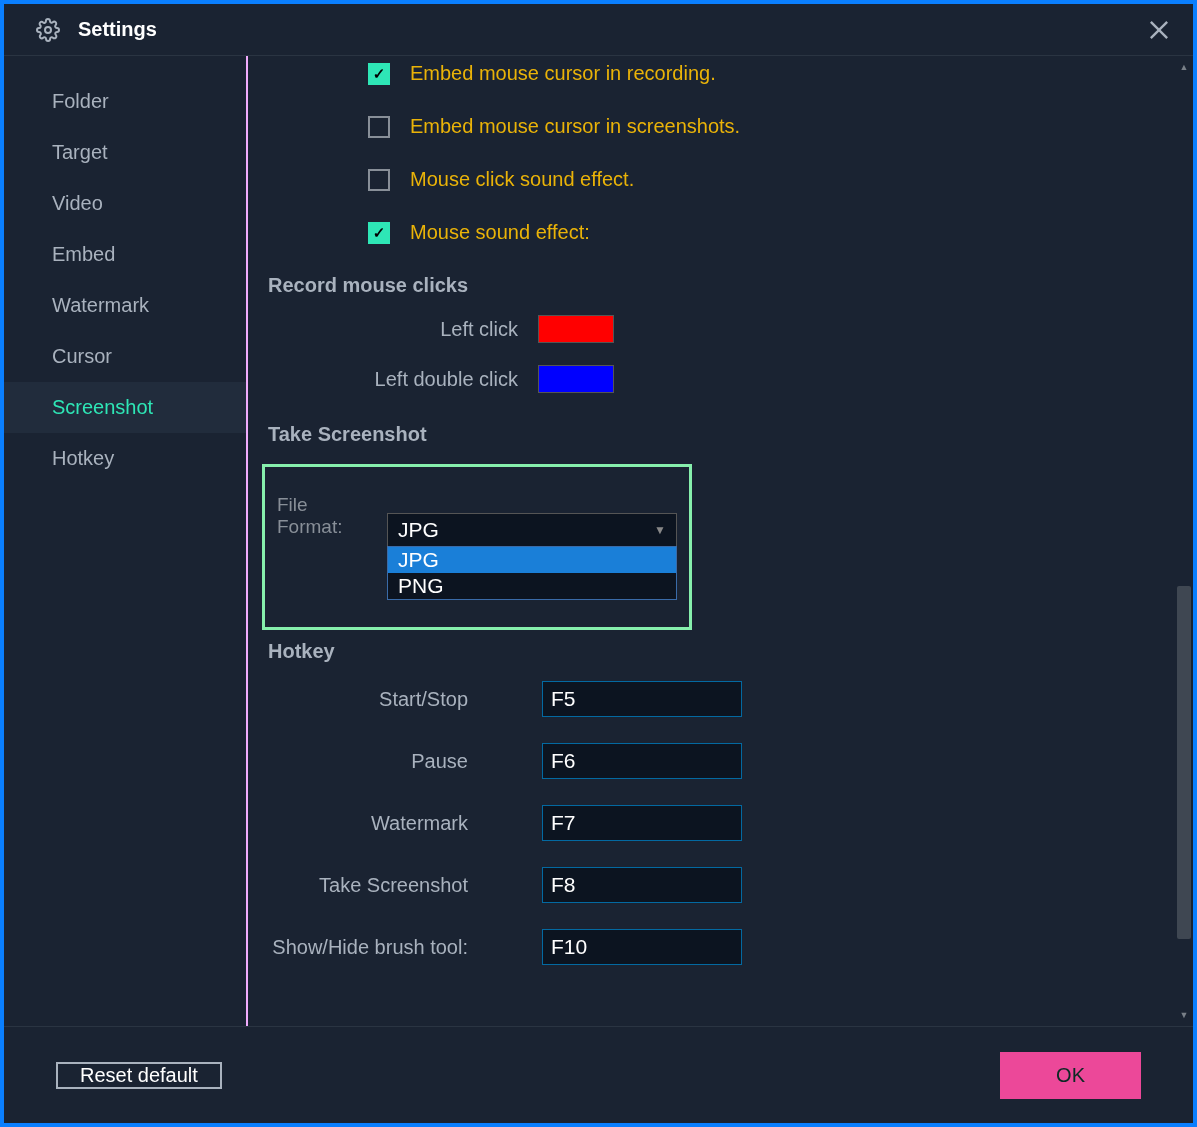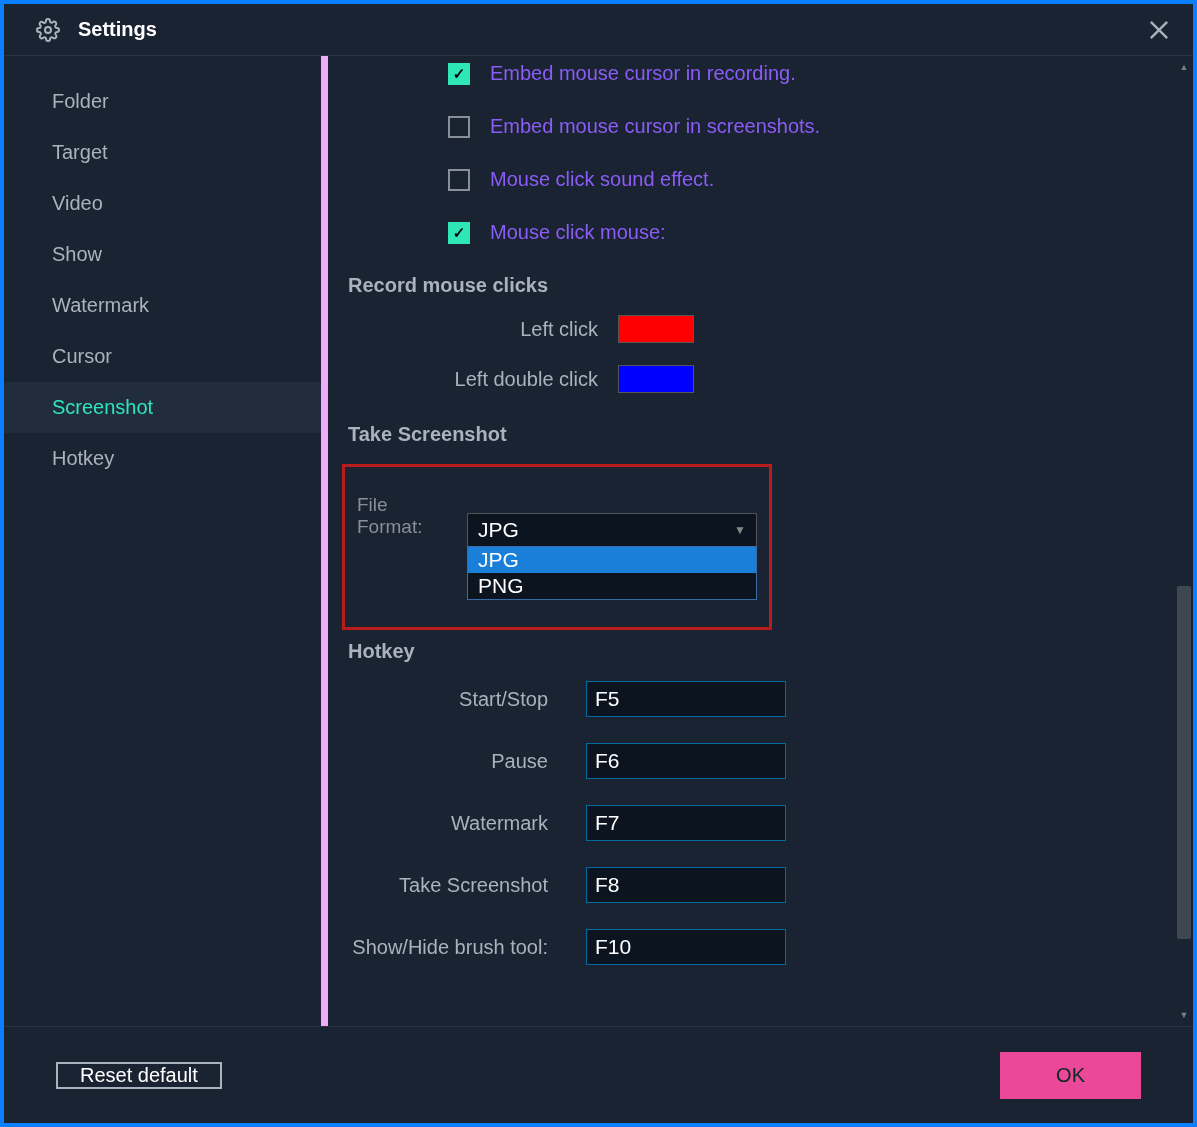--- a/index.html
+++ b/index.html
@@ -27,22 +27,22 @@
     }
     .gear-icon { width: 24px; height: 24px; margin-right: 18px; }
     .title { color: #fff; font-size: 20px; font-weight: 600; }
     .close-icon { margin-left: auto; width: 28px; height: 28px; cursor: pointer; }
     .body {
       flex: 1;
       display: flex;
       overflow: hidden;
     }
     .sidebar {
-      width: 324px;
-      border-right: 7px solid #f0abfc;
+      width: 244px;
+      border-right: 2px solid #f0abfc;
       padding-top: 20px;
     }
     .sidebar-item {
       color: #a9b2be;
       font-size: 20px;
       padding: 14px 0 14px 48px;
       cursor: pointer;
     }
     .sidebar-item.active { color: #2ee6b6; background: #212c3c; }
     .content-wrap {
@@ -85,31 +85,31 @@
       width: 22px;
       height: 22px;
       border: 2px solid #888f98;
       margin-right: 20px;
       display: inline-flex;
       align-items: center;
       justify-content: center;
       cursor: pointer;
     }
     .checkbox.checked { background: #2ee6b6; border-color: #2ee6b6; color: #000; font-weight: bold; font-size: 15px; }
-    .checkbox-label { color: #8b5cf6; font-size: 20px; }
+    .checkbox-label { color: #eab308; font-size: 20px; }
     .section-heading { color: #a9b2be; font-size: 20px; font-weight: 600; margin: 0 0 18px 0; }
     .click-row {
       display: flex;
       align-items: center;
       margin: 0 0 22px 0;
     }
     .click-label { color: #a9b2be; font-size: 20px; width: 250px; text-align: right; margin-right: 20px; }
     .color-swatch { width: 76px; height: 28px; border: 1px solid #555; cursor: pointer; }
     .highlight-box {
-      border: 3px solid #b91c1c;
+      border: 3px solid #86efac;
       padding: 18px 12px 80px 12px;
       margin: 0 0 10px -6px;
       width: 430px;
       position: relative;
     }
     .file-format-row { display: flex; align-items: center; }
     .file-format-label { color: #888f98; font-size: 19px; margin-right: 12px; }
     .dropdown {
       position: relative;
       width: 300px;
@@ -140,20 +140,21 @@
       color: #fff;
       font-size: 21px;
       padding: 1px 10px;
       cursor: pointer;
     }
     .dropdown-option.selected { background: #1a7fd8; }
     .hotkey-row {
       display: flex;
       align-items: center;
       margin: 0 0 26px 0;
+      gap: 36px;
     }
     .hotkey-label { color: #a9b2be; font-size: 20px; width: 200px; text-align: right; margin-right: 38px; }
     .hotkey-input {
       width: 200px;
       height: 36px;
       background: #0c1420;
       border: 1px solid #0369a1;
       color: #fff;
       font-size: 21px;
       padding: 0 8px;
@@ -197,21 +198,21 @@
       <line x1="5" y1="5" x2="19" y2="19"></line>
         <line x1="19" y1="5" x2="5" y2="19"></line>
     </svg>
   </div>
 
   <div class="body">
     <div class="sidebar">
       <div class="sidebar-item">Folder</div>
       <div class="sidebar-item">Target</div>
       <div class="sidebar-item">Video</div>
-      <div class="sidebar-item">Show</div>
+      <div class="sidebar-item">Embed</div>
       <div class="sidebar-item">Watermark</div>
       <div class="sidebar-item">Cursor</div>
       <div class="sidebar-item active">Screenshot</div>
       <div class="sidebar-item">Hotkey</div>
     </div>
 
     <div class="content-wrap">
       <div class="content">
         <div class="checkbox-row">
           <span class="checkbox checked">✓</span>
@@ -220,21 +221,21 @@
         <div class="checkbox-row">
           <span class="checkbox"></span>
           <span class="checkbox-label">Embed mouse cursor in screenshots.</span>
         </div>
         <div class="checkbox-row">
           <span class="checkbox"></span>
           <span class="checkbox-label">Mouse click sound effect.</span>
         </div>
         <div class="checkbox-row">
           <span class="checkbox checked">✓</span>
-          <span class="checkbox-label">Mouse click mouse:</span>
+          <span class="checkbox-label">Mouse sound effect:</span>
         </div>
 
         <div class="section-heading">Record mouse clicks</div>
         <div class="click-row">
           <span class="click-label">Left click</span>
           <span class="color-swatch" style="background:#ff0000"></span>
         </div>
         <div class="click-row">
           <span class="click-label">Left double click</span>
           <span class="color-swatch" style="background:#0000ff"></span>

